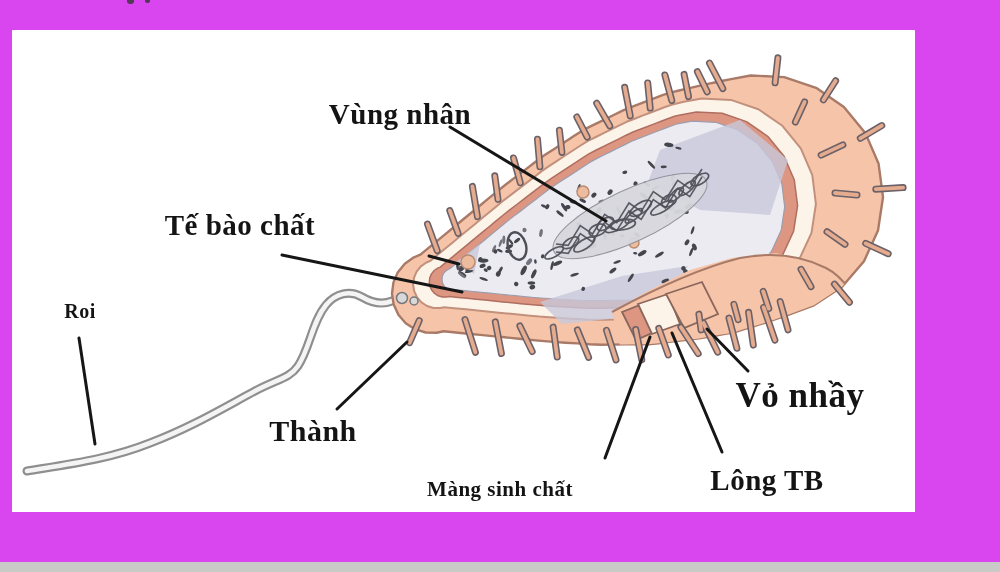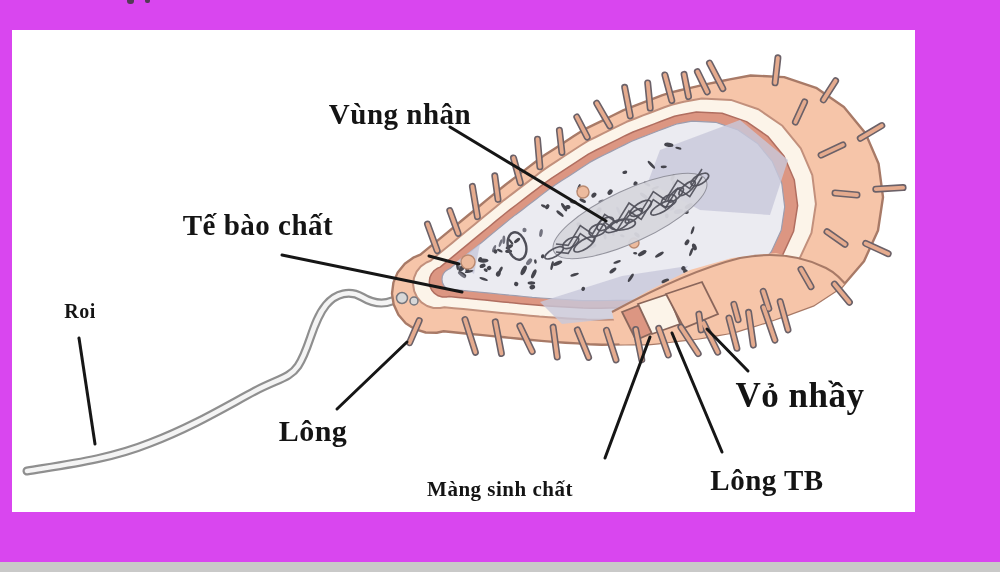--- a/index.html
+++ b/index.html
@@ -3,21 +3,21 @@
 <meta charset="utf-8">
 <style>
   html,body{margin:0;padding:0;}
   .page{position:relative;width:1000px;height:572px;background:#d946ef;overflow:hidden;
         font-family:"Liberation Serif","DejaVu Serif",serif;}
   .canvas-white{position:absolute;left:12px;top:30px;width:903px;height:482px;background:#ffffff;}
   .scene{position:absolute;left:0;top:0;width:1000px;height:572px;}
   .lbl{position:absolute;transform:translate(-50%,-50%);font-weight:700;color:#141414;
        white-space:nowrap;letter-spacing:0.5px;}
   .lbl-vung-nhan{left:400px;top:114px;font-size:29px;}
-  .lbl-te-bao-chat{left:240px;top:225px;font-size:29px;margin-left:18px;}
+  .lbl-te-bao-chat{left:240px;top:225px;font-size:29px;}
   .lbl-roi{left:80px;top:311px;font-size:20px;}
   .lbl-long{left:313px;top:431px;font-size:30px;}
   .lbl-mang-sinh-chat{left:500px;top:489px;font-size:21px;}
   .lbl-thanh-tb{left:767px;top:480px;font-size:29px;}
   .lbl-vo-nhay{left:800px;top:396px;font-size:35px;}
   .footer-bar{position:absolute;left:0;top:562px;width:1000px;height:10px;background:#c9c9c8;}
   .crop-mark{position:absolute;background:#3a3a3a;opacity:.85;}
   .m1{left:127px;top:0;width:7px;height:4px;border-radius:0 0 3px 3px;}
   .m2{left:145px;top:0;width:5px;height:3px;border-radius:0 0 2px 2px;}
 </style>
@@ -278,19 +278,19 @@
         <line x1="337" y1="409" x2="407" y2="342" stroke="#161616" stroke-width="3" stroke-linecap="round"></line>
         <line x1="605" y1="458" x2="650" y2="337" stroke="#161616" stroke-width="3" stroke-linecap="round"></line>
         <line x1="722" y1="452" x2="672" y2="333" stroke="#161616" stroke-width="3" stroke-linecap="round"></line>
         <line x1="748" y1="371" x2="707" y2="329" stroke="#161616" stroke-width="3" stroke-linecap="round"></line>
       </g>
     </svg>
 
   <div class="lbl lbl-vung-nhan">Vùng nhân</div>
   <div class="lbl lbl-te-bao-chat">Tế bào chất</div>
   <div class="lbl lbl-roi">Roi</div>
-  <div class="lbl lbl-long">Lông</div>
+  <div class="lbl lbl-long">Thành</div>
   <div class="lbl lbl-mang-sinh-chat">Màng sinh chất</div>
   <div class="lbl lbl-thanh-tb">Lông TB</div>
   <div class="lbl lbl-vo-nhay">Vỏ nhầy</div>
 
   <div class="footer-bar"></div>
 </div>
 
 </body></html>

